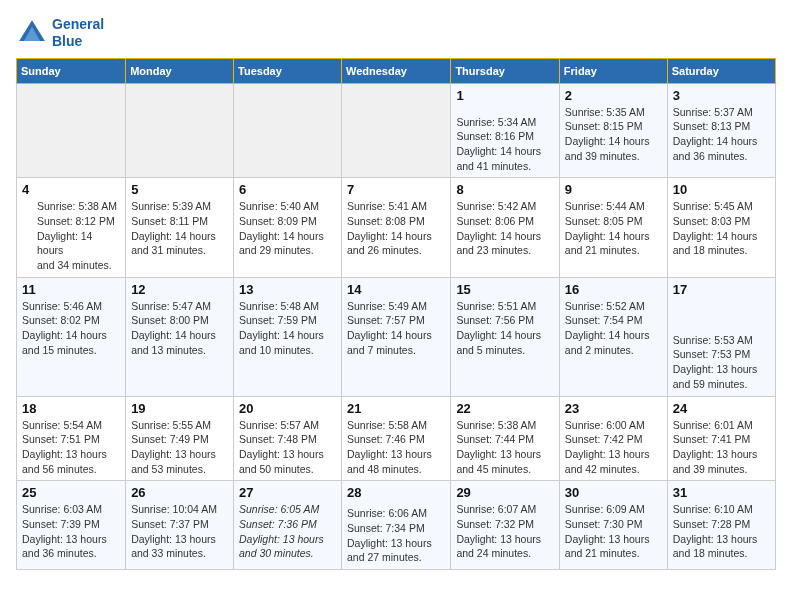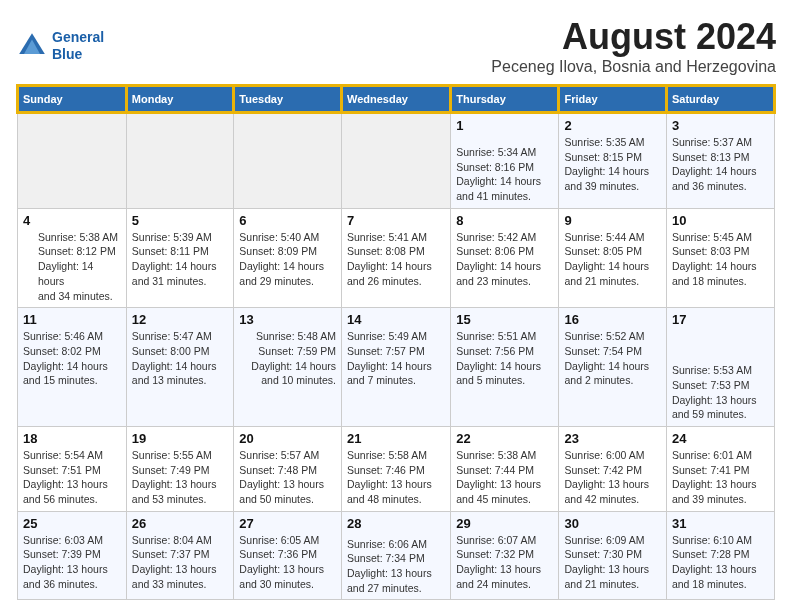--- a/index.html
+++ b/index.html
@@ -5,21 +5,21 @@
     * { box-sizing: border-box; margin: 0; padding: 0; }
     body {
       font-family: Arial, sans-serif;
       background: #fff;
       width: 792px;
       min-height: 612px;
       padding: 16px;
     }
     .header {
       display: flex;
-      align-items: center;
+      align-items: flex-start;
       justify-content: space-between;
       margin-bottom: 8px;
     }
     .logo {
       display: flex;
       align-items: center;
       gap: 4px;
     }
     .logo-text {
       font-size: 14px;
@@ -47,21 +47,21 @@
       width: 100%;
       border-collapse: collapse;
       font-size: 11px;
     }
     .calendar thead th {
       background: #2b6cb0;
       color: #fff;
       font-weight: bold;
       padding: 6px 4px;
       text-align: left;
-      border: 3px solid #eab308;
+      border: 1px solid #eab308;
     }
     .calendar tbody td {
       border: 1px solid #ccc;
       vertical-align: top;
       padding: 4px 5px;
       width: 113px;
       min-height: 80px;
       background: #fff;
     }
     .calendar tbody tr:nth-child(odd) td {
@@ -93,24 +93,20 @@
   <div class="logo">
     <svg class="logo-icon" viewBox="0 0 40 40">
       <polygon points="20,4 36,30 4,30" fill="#2b6cb0"></polygon>
       <polygon points="20,12 30,30 10,30" fill="#5b9bd5"></polygon>
     </svg>
     <div class="logo-text">
       <div>General</div>
       <div>Blue</div>
     </div>
   </div>
-  <div class="title-block">
-    <div class="month-title">August 2024</div>
-    <div class="subtitle">Peceneg Ilova, Bosnia and Herzegovina</div>
-  </div>
 </div>
 
 <table class="calendar">
   <thead>
     <tr>
     <th>Sunday</th>
         <th>Monday</th>
         <th>Tuesday</th>
         <th>Wednesday</th>
         <th>Thursday</th>
@@ -207,21 +203,21 @@
         </td>
         <td>
           <span class="day-num">12</span>
           <div class="day-info" style="white-space: pre-line;">Sunrise: 5:47 AM
 Sunset: 8:00 PM
 Daylight: 14 hours
 and 13 minutes.</div>
         </td>
         <td>
           <span class="day-num">13</span>
-          <div class="day-info" style="white-space: pre-line; text-align: right;">Sunrise: 5:48 AM
+          <div class="day-info" style="white-space: pre-line;">Sunrise: 5:48 AM
 Sunset: 7:59 PM
 Daylight: 14 hours
 and 10 minutes.</div>
         </td>
         <td>
           <span class="day-num">14</span>
           <div class="day-info" style="white-space: pre-line;">Sunrise: 5:49 AM
 Sunset: 7:57 PM
 Daylight: 14 hours
 and 7 minutes.</div>
@@ -302,28 +298,28 @@
       <tr>
         <td>
           <span class="day-num">25</span>
           <div class="day-info" style="white-space: pre-line;">Sunrise: 6:03 AM
 Sunset: 7:39 PM
 Daylight: 13 hours
 and 36 minutes.</div>
         </td>
         <td>
           <span class="day-num">26</span>
-          <div class="day-info" style="white-space: pre-line;">Sunrise: 8:04 AM
+          <div class="day-info" style="white-space: pre-line;">Sunrise: 10:04 AM
 Sunset: 7:37 PM
 Daylight: 13 hours
 and 33 minutes.</div>
         </td>
         <td>
           <span class="day-num">27</span>
-          <div class="day-info" style="white-space: pre-line;">Sunrise: 6:05 AM
+          <div class="day-info" style="white-space: pre-line; font-style: italic;">Sunrise: 6:05 AM
 Sunset: 7:36 PM
 Daylight: 13 hours
 and 30 minutes.</div>
         </td>
         <td>
           <span class="day-num">28</span>
           <div class="day-info" style="white-space: pre-line; margin-top: 6px;">Sunrise: 6:06 AM
 Sunset: 7:34 PM
 Daylight: 13 hours
 and 27 minutes.</div>

